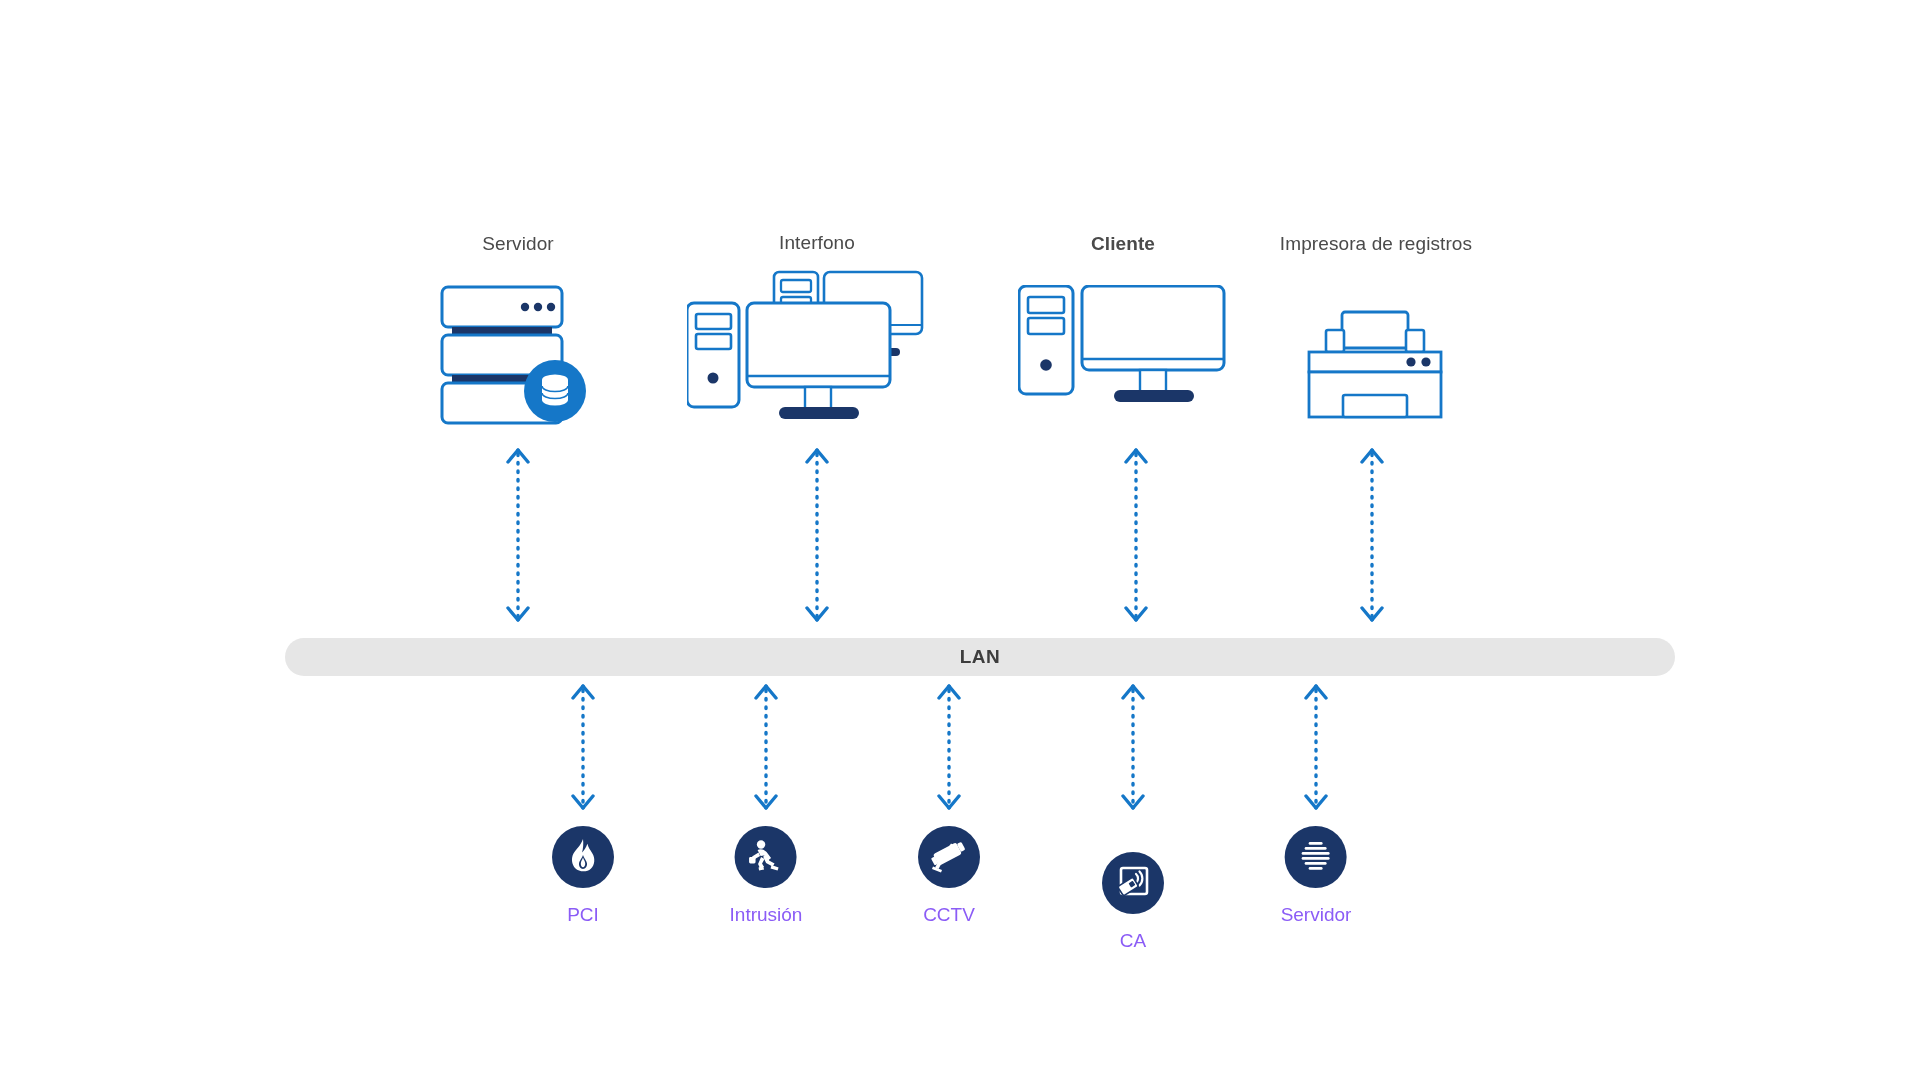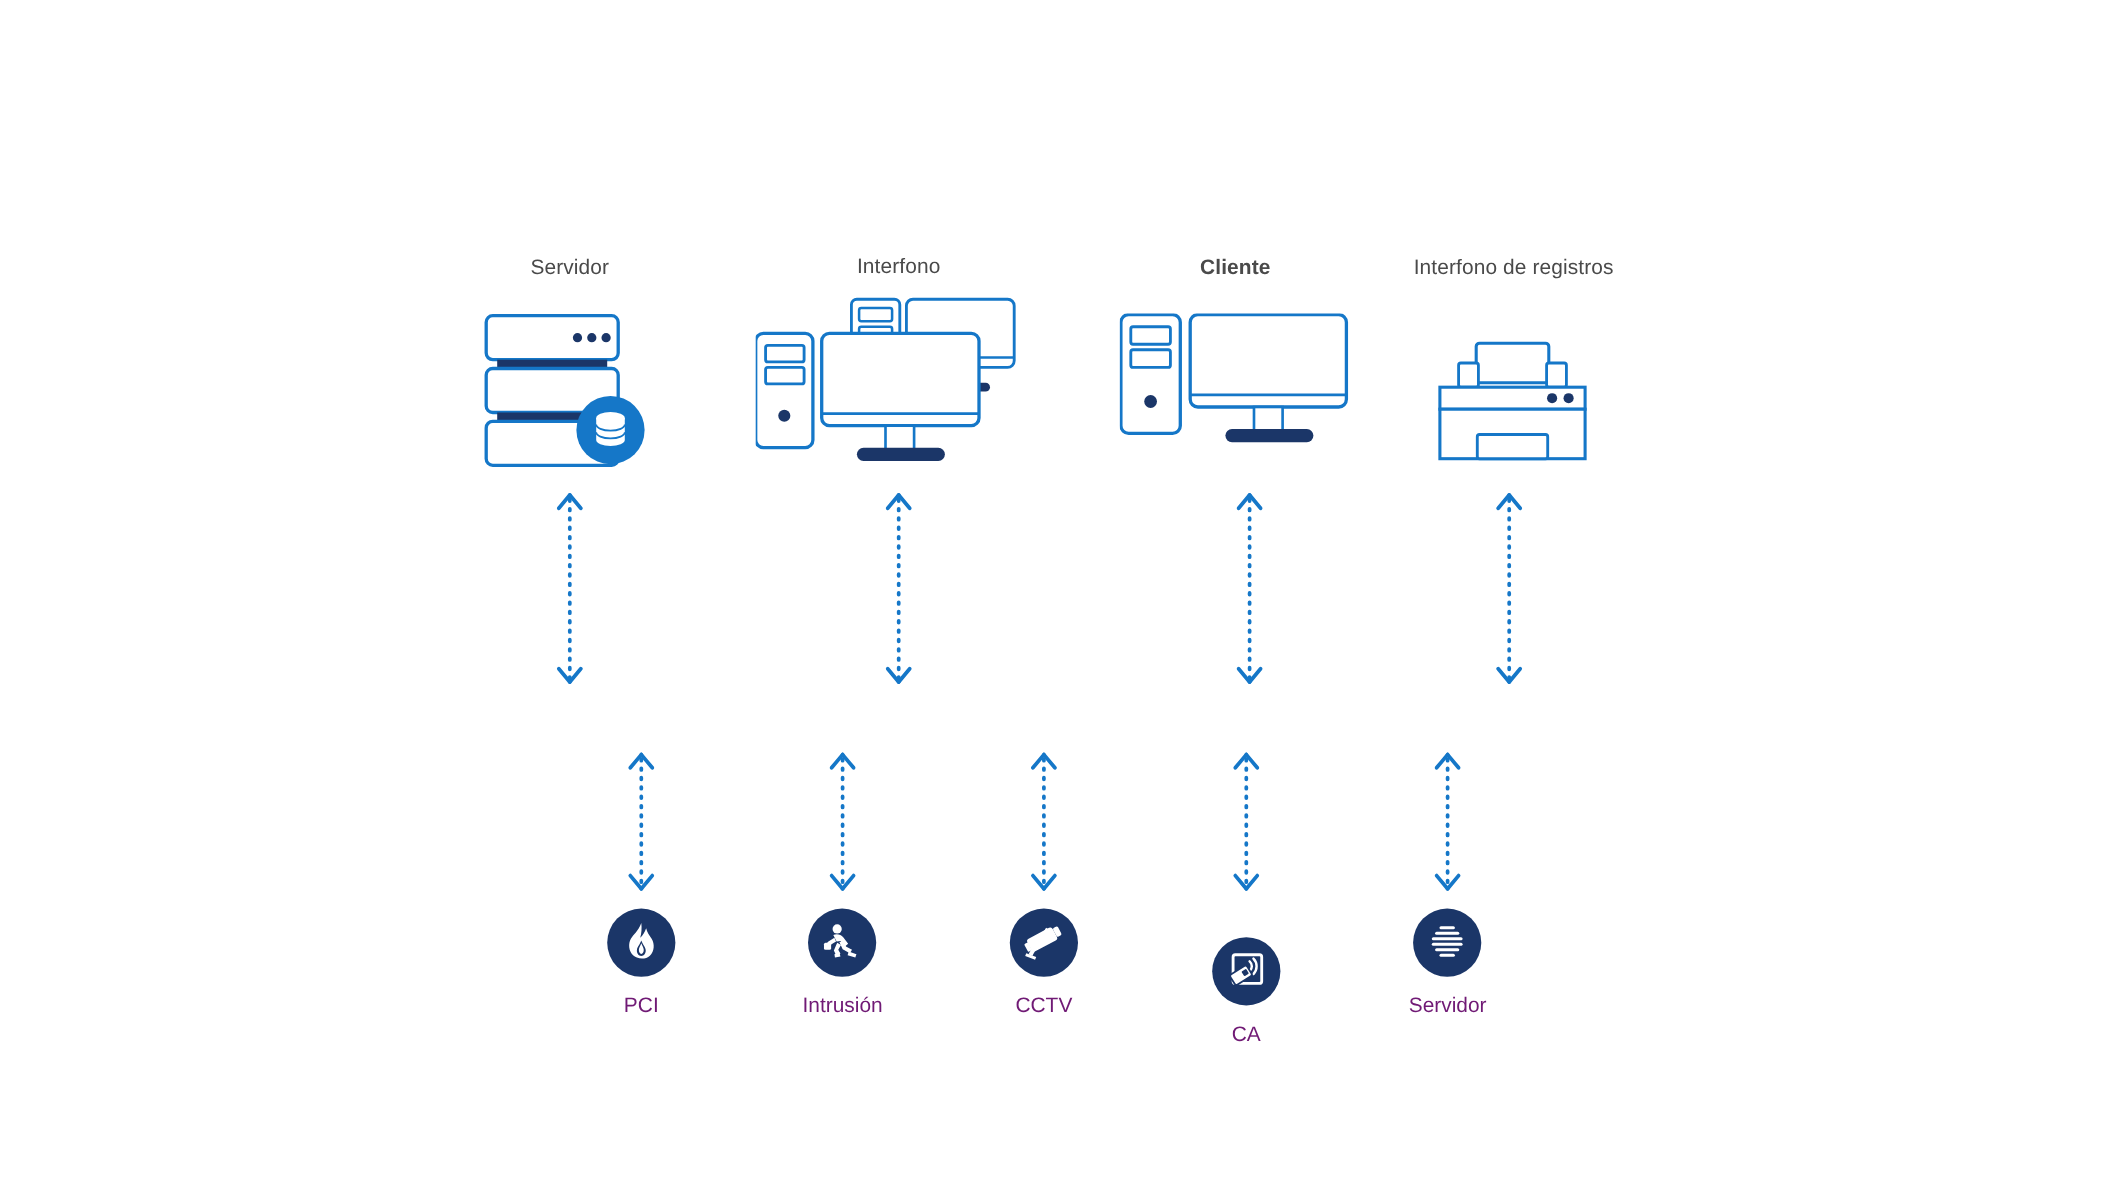--- a/index.html
+++ b/index.html
@@ -63,33 +63,33 @@
     border-radius: 50%;
     background: #1b3668;
     display: flex;
     align-items: center;
     justify-content: center;
     margin: 0 auto;
   }
   .service-label {
     margin-top: 16px;
     font-size: 19px;
-    color: #701a75;
+    color: #8b5cf6;
     white-space: nowrap;
   }
 </style>
 </head>
 <body>
 
 <div id="stage">
 
   <div class="node-label" style="left:518px; top:233px;">Servidor</div>
   <div class="node-label" style="left:817px; top:232px;">Interfono</div>
   <div class="node-label" style="left:1123px; top:233px;font-weight:bold;">Cliente</div>
-  <div class="node-label" style="left:1376px; top:233px;">Interfono de registros</div>
+  <div class="node-label" style="left:1376px; top:233px;">Impresora de registros</div>
 
   <div class="device" style="left:518px; top:285px; width:160px; height:140px;">
     <svg width="160" height="140" viewBox="0 0 160 140">
 
       <rect x="4" y="2" width="120" height="40" rx="6" ry="6" fill="#fff" stroke="#1577C8" stroke-width="3"></rect>
       <circle cx="87" cy="22" r="4.2" fill="#1B3668"></circle>
       <circle cx="100" cy="22" r="4.2" fill="#1B3668"></circle>
       <circle cx="113" cy="22" r="4.2" fill="#1B3668"></circle>
 
       <rect x="14" y="42" width="100" height="9" fill="#1B3668"></rect>
@@ -200,20 +200,23 @@
   <div class="connector" style="left:1372px; top:446px;">
     <svg width="24" height="178" viewBox="0 0 24 178">
       <path d="M12 4 L22 16" fill="none" stroke="#1577C8" stroke-width="3.4" stroke-linecap="round"></path>
       <path d="M12 4 L2 16" fill="none" stroke="#1577C8" stroke-width="3.4" stroke-linecap="round"></path>
       <line x1="12" y1="8" x2="12" y2="170" stroke="#1577C8" stroke-width="3.4" stroke-dasharray="1.5 7" stroke-linecap="round"></line>
       <path d="M12 174 L22 162" fill="none" stroke="#1577C8" stroke-width="3.4" stroke-linecap="round"></path>
       <path d="M12 174 L2 162" fill="none" stroke="#1577C8" stroke-width="3.4" stroke-linecap="round"></path>
     </svg>
   </div>
 
+  <div class="lan-bar" style="left:285px; top:638px; width:1390px; height:38px;">
+    <span class="lan-label">LAN</span>
+  </div>
 
   <div class="connector" style="left:583px; top:682px;">
     <svg width="24" height="130" viewBox="0 0 24 130">
       <path d="M12 4 L22 16" fill="none" stroke="#1577C8" stroke-width="3.4" stroke-linecap="round"></path>
       <path d="M12 4 L2 16" fill="none" stroke="#1577C8" stroke-width="3.4" stroke-linecap="round"></path>
       <line x1="12" y1="8" x2="12" y2="122" stroke="#1577C8" stroke-width="3.4" stroke-dasharray="1.5 7" stroke-linecap="round"></line>
       <path d="M12 126 L22 114" fill="none" stroke="#1577C8" stroke-width="3.4" stroke-linecap="round"></path>
       <path d="M12 126 L2 114" fill="none" stroke="#1577C8" stroke-width="3.4" stroke-linecap="round"></path>
     </svg>
   </div>

